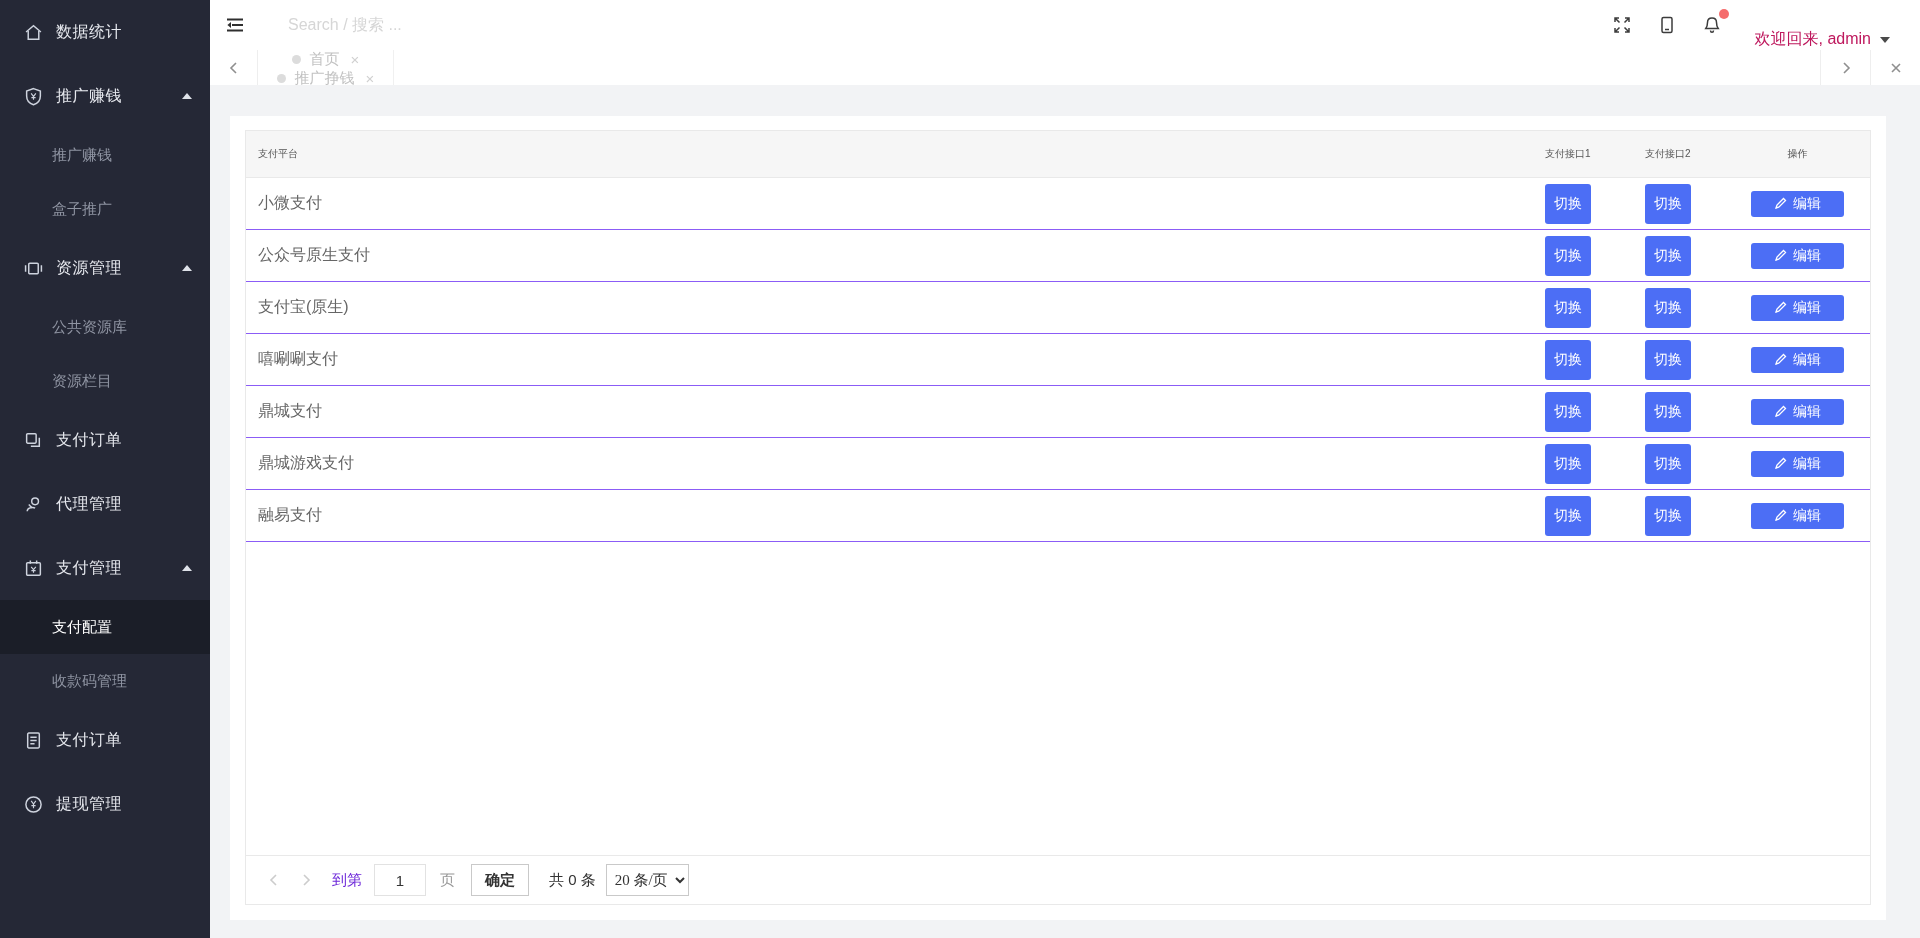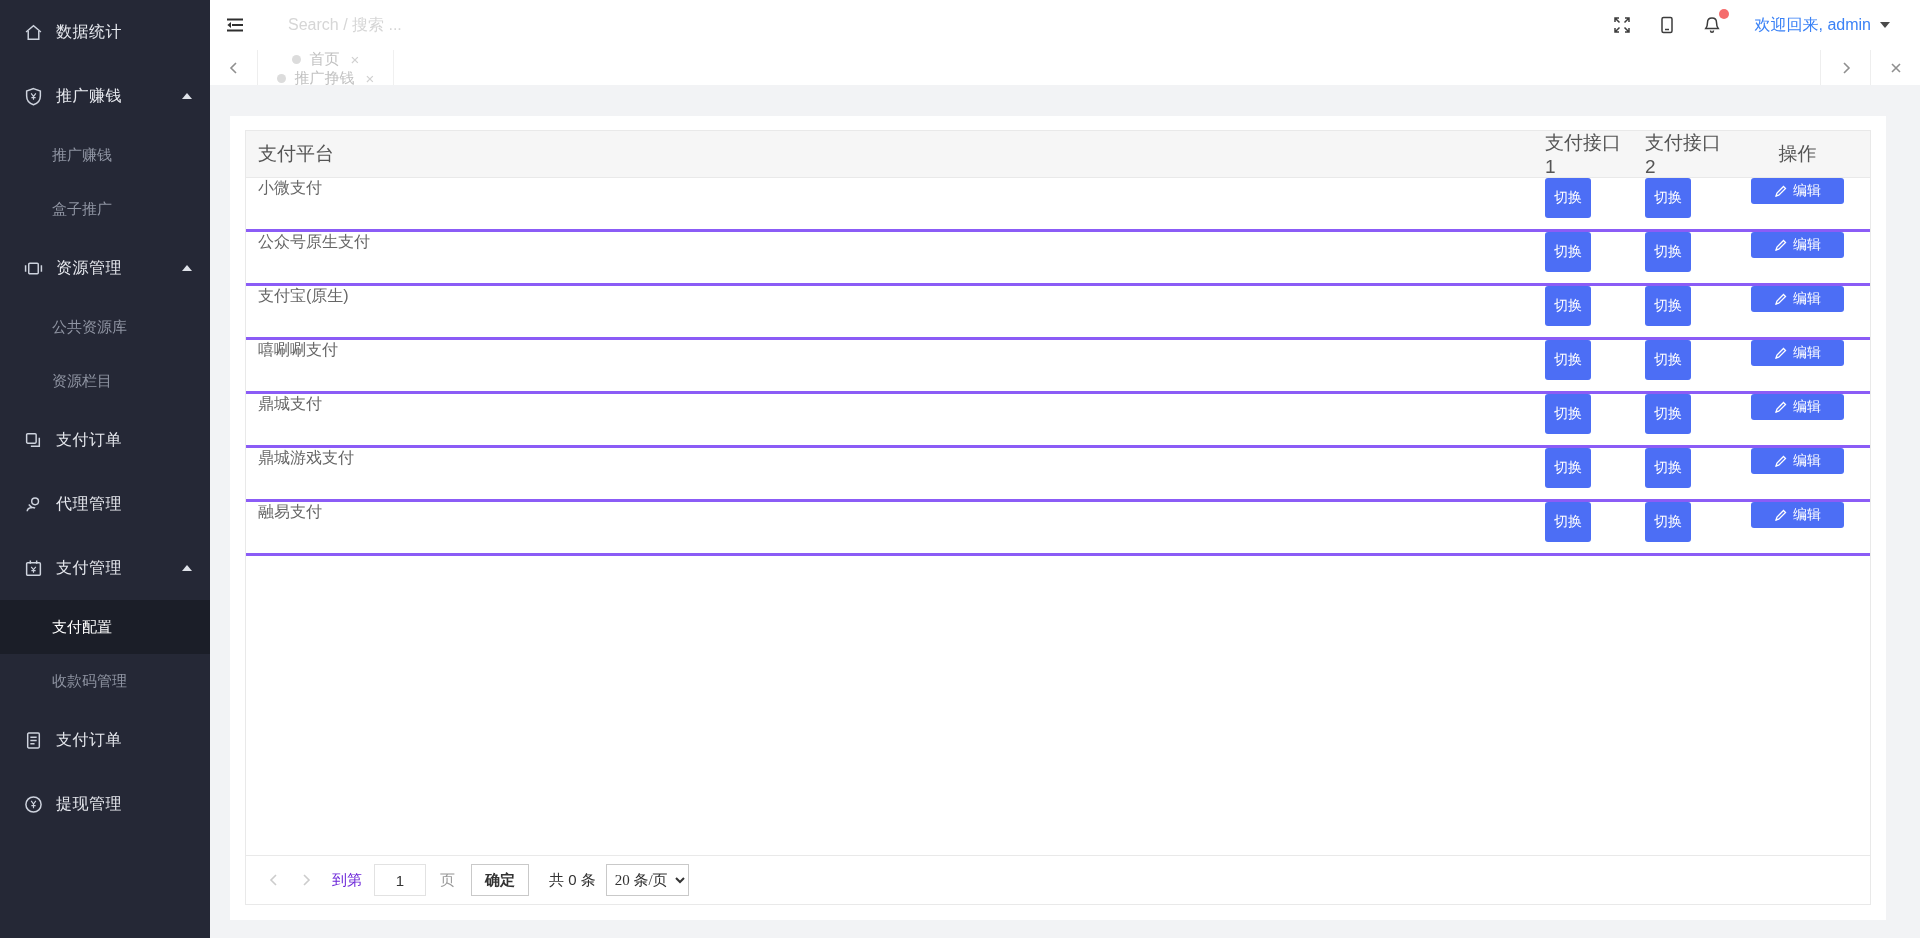--- a/index.html
+++ b/index.html
@@ -22,21 +22,21 @@
   
   .main{flex:1;display:flex;flex-direction:column;min-width:0}
 
   
   .topbar{height:50px;background:#fff;display:flex;align-items:center;flex:none}
   .collapse-btn{width:50px;height:50px;display:flex;align-items:center;justify-content:center;
                 cursor:pointer;color:#2f2f2f;flex:none}
   .search-input{border:none;outline:none;height:32px;width:340px;margin-left:26px;font-size:16px;
                 color:#333;font-family:"Liberation Sans",sans-serif;background:transparent}
   .search-input::placeholder{color:#d6d6d6}
-  .top-right{margin-left:auto;display:flex;align-items:center;padding-right:30px;color:#3b82f6}
+  .top-right{margin-left:auto;display:flex;align-items:flex-end;padding-right:30px;color:#be185d}
   .tico{width:45px;height:50px;display:flex;align-items:center;justify-content:center;cursor:pointer;
         position:relative;color:#3c3c3c}
   .badge-dot{position:absolute;top:9px;right:6px;width:10px;height:10px;border-radius:50%;background:#f56c6c}
   .welcome{margin-left:20px;font-size:16px;display:flex;align-items:center;cursor:pointer;white-space:nowrap}
   .caret-down{width:0;height:0;border-left:5px solid transparent;border-right:5px solid transparent;
               border-top:6px solid #4a4a4a;margin-left:9px}
 
   
   .tabbar{height:35px;background:#fff;display:flex;flex:none;align-items:stretch}
   .tab-arrow{width:47px;border-right:1px solid #eee;display:flex;align-items:center;justify-content:center;
@@ -49,22 +49,22 @@
   .tab.active{color:#333}
   .tab.active .dot{background:#4c6ef5}
   .tab-fill{flex:1}
 
   
   .content{flex:1;background:#f2f3f5;padding:31px 34px 18px 20px;box-sizing:border-box;min-height:0}
   .panel{background:#fff;height:100%;box-sizing:border-box;padding:14px 15px 15px 15px;
          display:flex;flex-direction:column}
   .twrap{border:1px solid #e9e9e9;flex:1;display:flex;flex-direction:column;min-height:0}
   .thead{height:46px;background:#f6f6f6;display:flex;align-items:center;
-         border-bottom:1px solid #e9e9e9;color:#555;flex:none;font-size:19px}
-  .trow{height:51px;display:flex;border-bottom:3px solid #8b5cf6;
+         border-bottom:1px solid #e9e9e9;color:#555;flex:none;font-size:10px}
+  .trow{height:51px;display:flex;align-items:center;border-bottom:1px solid #8b5cf6;
         color:#666;flex:none;font-size:16px}
   .c1{flex:1;padding-left:12px;min-width:0}
   .c2,.c3{width:100px;flex:none;padding-left:20px;box-sizing:border-box}
   .c4{width:145px;flex:none;display:flex;justify-content:center}
   .thead .c4{justify-content:center}
   .btn{display:inline-flex;align-items:center;justify-content:center;background:#4c6ef5;color:#fff;
        font-size:14px;border:none;border-radius:3px;cursor:pointer;font-family:"Liberation Sans",sans-serif}
   .btn-sm{height:40px;padding:0 9px}
   .btn-edit{height:26px;padding:0 23px}
   .btn-edit .picn{margin-right:6px;display:flex}

